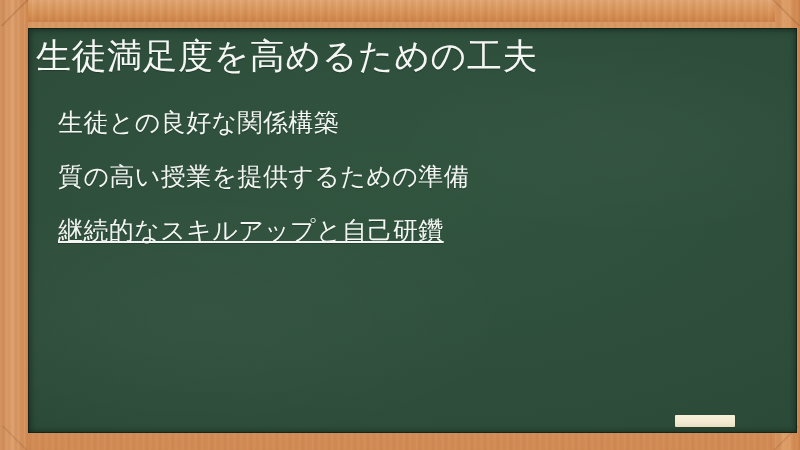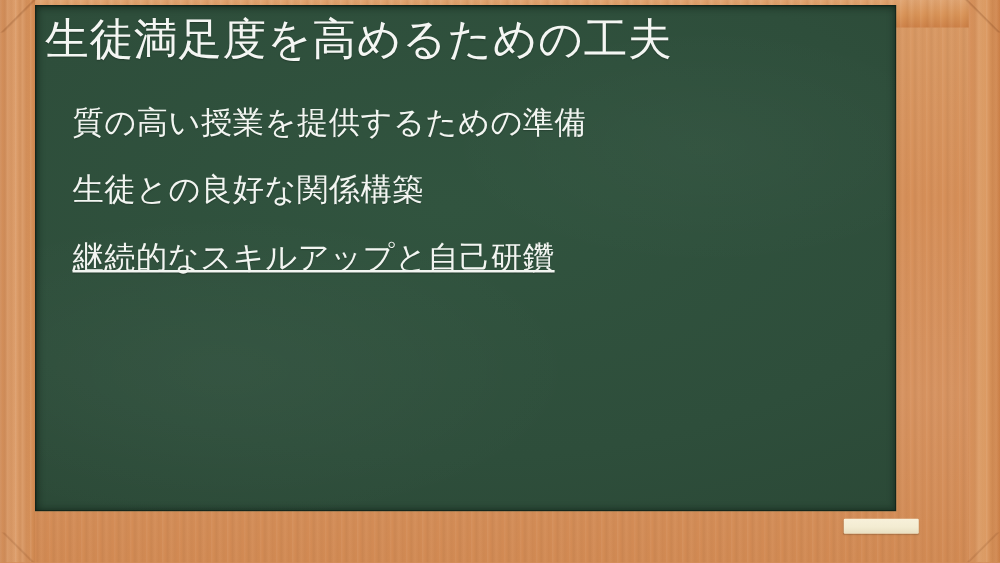--- a/index.html
+++ b/index.html
@@ -78,22 +78,22 @@
   #mitre-tr{right:0;top:0;width:28px;height:26px;
     background:linear-gradient(225deg,rgba(0,0,0,0) 46%,rgba(120,62,25,0.28) 49%,rgba(0,0,0,0) 53%);}
   #mitre-bl{left:0;bottom:0;width:30px;height:24px;
     background:linear-gradient(45deg,rgba(0,0,0,0) 46%,rgba(120,62,25,0.22) 49%,rgba(0,0,0,0) 53%);}
   #mitre-br{right:0;bottom:0;width:28px;height:24px;
     background:linear-gradient(315deg,rgba(0,0,0,0) 46%,rgba(120,62,25,0.22) 49%,rgba(0,0,0,0) 53%);}
 
   
   #board{
     position:absolute;
-    left:28px;top:4px;
-    width:689px;height:405px;
+    left:28px;top:28px;
+    width:769px;height:405px;
     box-sizing:border-box;
     background:
       radial-gradient(130% 110% at 48% 40%,
         #31543f 0%, #2e4e3b 45%, #2a4735 78%, #27402f 100%);
     box-shadow:
       inset 0 0 0 1px rgba(12,26,18,0.55),
       inset 2px 2px 6px rgba(10,22,15,0.55),
       inset -2px -2px 5px rgba(10,22,15,0.35);
     overflow:hidden;
   }
@@ -167,22 +167,22 @@
   <div class="mitre" id="mitre-br"></div>
 
   <div id="board">
     <div id="board-haze"></div>
 
     <div id="board-content">
 
       <h1 id="slide-title">生徒満足度を高めるための工夫</h1>
 
       <ul id="bullet-list">
+        <li>生徒との良好な関係構築</li>
         <li>質の高い授業を提供するための準備</li>
-        <li>生徒との良好な関係構築</li>
         <li>継続的なスキルアップと自己研鑽</li>
       </ul>
 
     </div>
   </div>
 
   <div id="chalk-stick"></div>
 
 </div>
 

